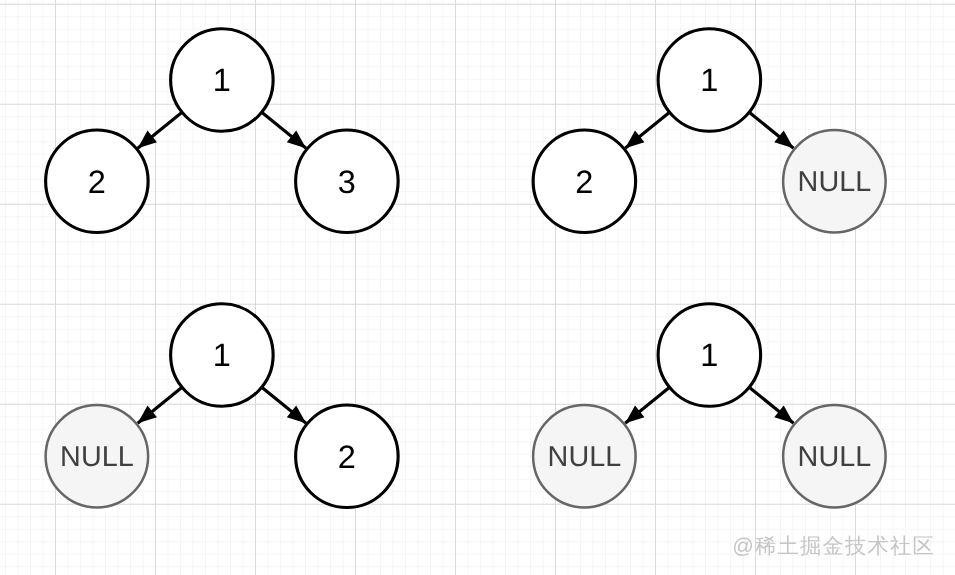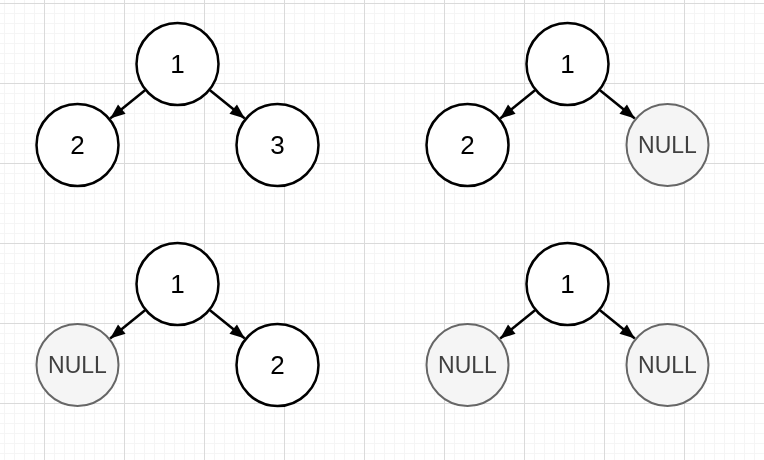--- a/index.html
+++ b/index.html
@@ -89,13 +89,14 @@
         <line x1="535.6403809822863" y1="309.80629140434814" x2="500.13668289619454" y2="338.5642868540824" stroke="#000000" stroke-width="2.5" marker-end="url(#arrowhead)"></line>
         <line x1="599.3596190177137" y1="309.80629140434814" x2="634.8633171038055" y2="338.5642868540824" stroke="#000000" stroke-width="2.5" marker-end="url(#arrowhead)"></line>
         <circle cx="567.5" cy="284" r="41" fill="#ffffff" stroke="#000000" stroke-width="2.5"></circle>
         <text x="567.5" y="284" text-anchor="middle" dominant-baseline="central" fill="#000000" font-size="26">1</text>
         <circle cx="467.5" cy="365" r="41" fill="#f5f5f5" stroke="#666666" stroke-width="2"></circle>
         <text x="467.5" y="365" text-anchor="middle" dominant-baseline="central" fill="#404040" font-size="23">NULL</text>
         <circle cx="667.5" cy="365" r="41" fill="#f5f5f5" stroke="#666666" stroke-width="2"></circle>
         <text x="667.5" y="365" text-anchor="middle" dominant-baseline="central" fill="#404040" font-size="23">NULL</text>
       </g>
     </svg>
+  <div class="watermark">@稀土掘金技术社区</div>
 </div>
 
 </body></html>

